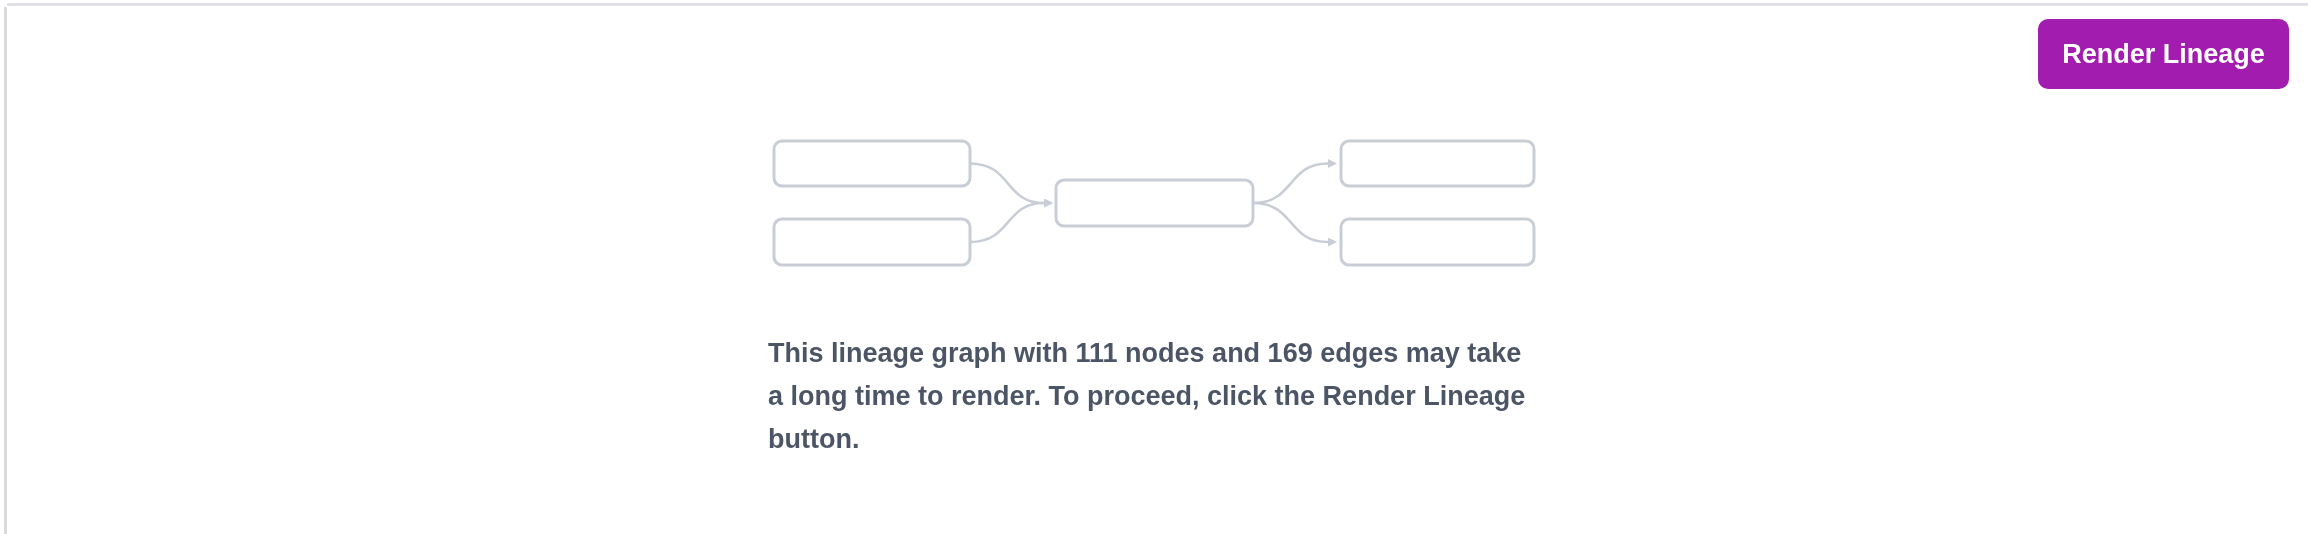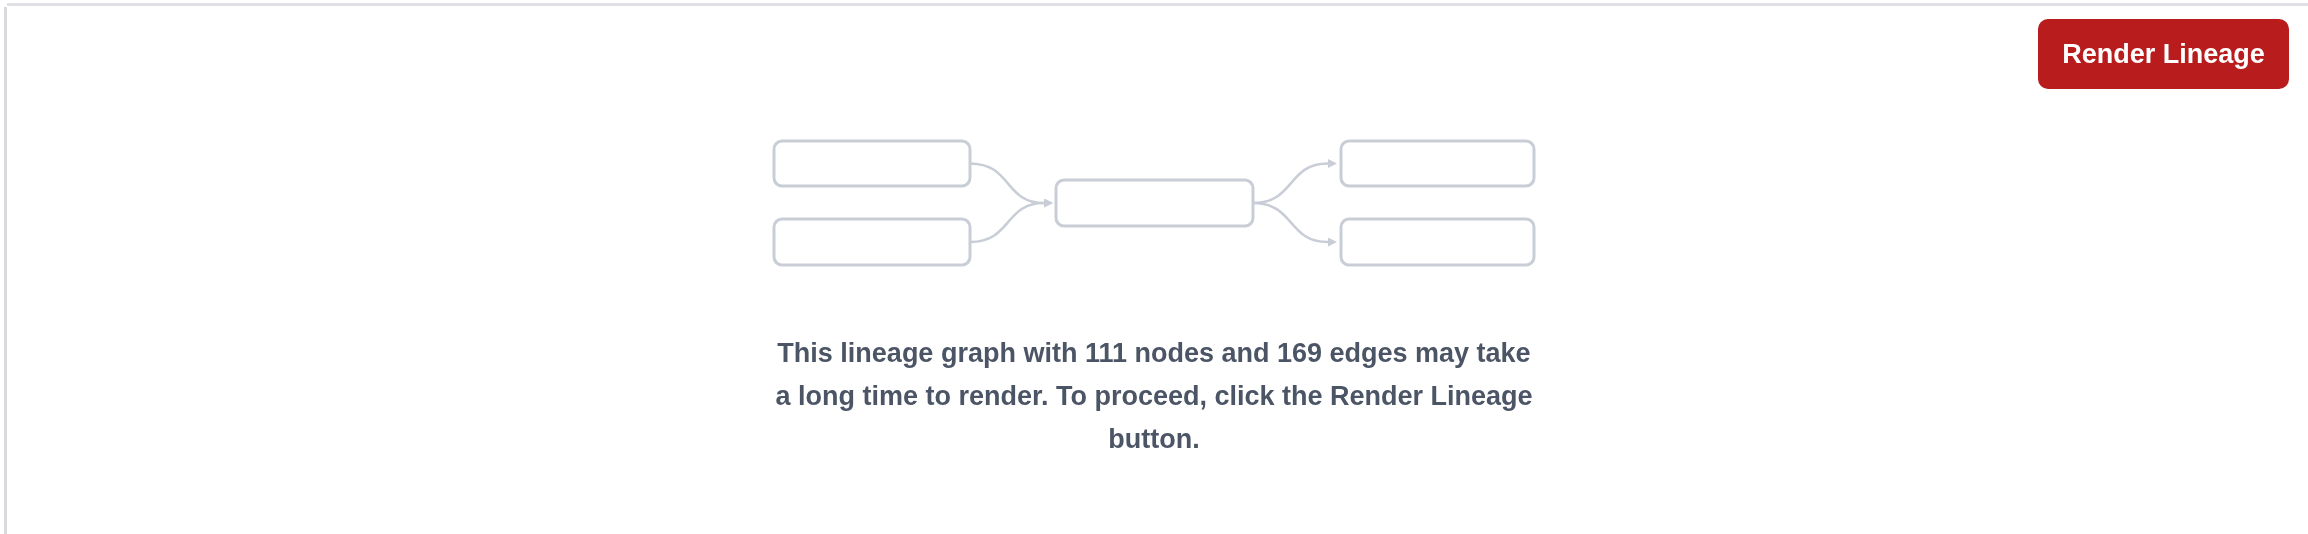--- a/index.html
+++ b/index.html
@@ -20,21 +20,21 @@
   .left-divider {
     position: absolute;
     left: 4px; top: 7px; bottom: 0;
     width: 3px;
     background: #dadade;
   }
   .render-btn {
     position: absolute;
     top: 19px; right: 19px;
     width: 251px; height: 70px;
-    background: #b91c1c;
+    background: #a21caf;
     color: #ffffff;
     border: none;
     border-radius: 10px;
     font-family: "Liberation Sans", sans-serif;
     font-weight: bold;
     font-size: 27px;
     display: flex;
     align-items: center;
     justify-content: center;
     cursor: pointer;
@@ -55,21 +55,21 @@
     stroke-width: 3;
   }
   .placeholder-edge {
     fill: none;
     stroke: #c8cdd6;
     stroke-width: 2.5;
   }
   .message {
     margin-top: 59px;
     width: 772px;
-    text-align: center;
+    text-align: left;
     font-weight: bold;
     font-size: 27px;
     line-height: 43px;
     color: #4b5565;
   }
 </style>
 </head>
 <body>
 
 <div class="canvas">

